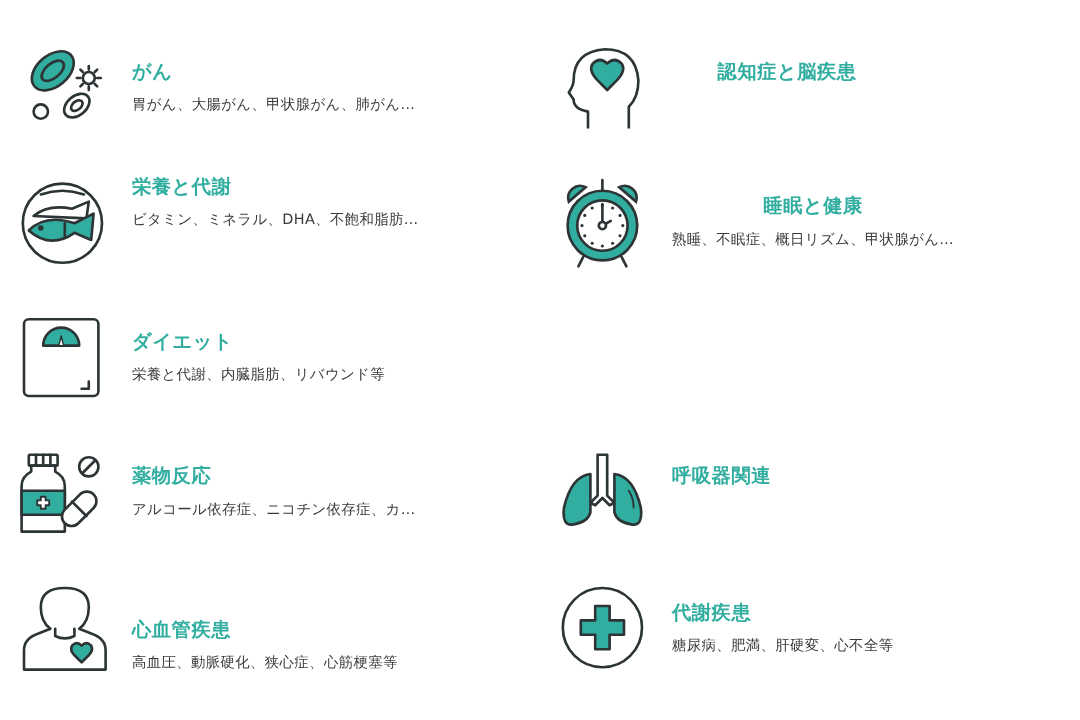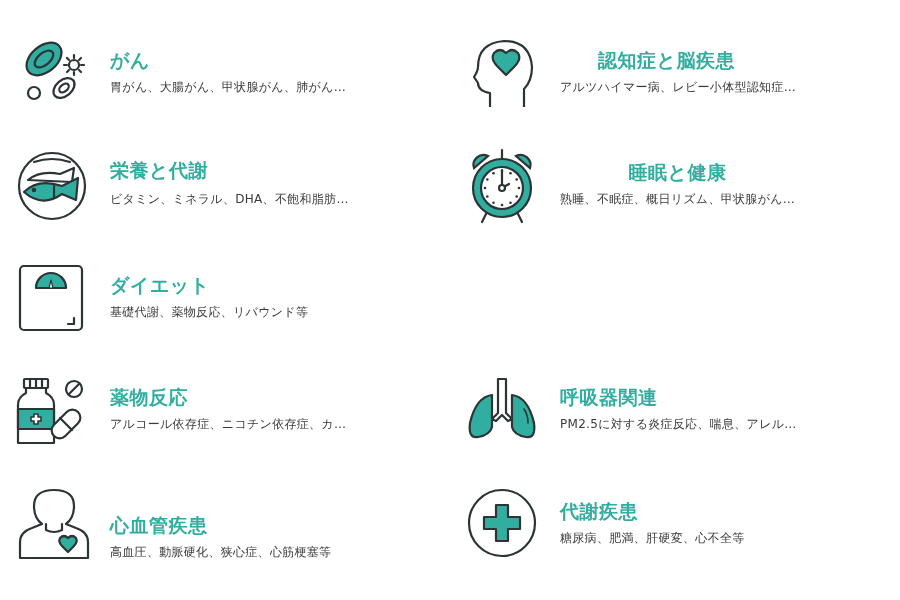--- a/index.html
+++ b/index.html
@@ -3,21 +3,21 @@
 <meta charset="utf-8">
 <style>
   * { box-sizing: border-box; margin: 0; padding: 0; }
   html, body { width: 900px; height: 600px; background: #ffffff; overflow: hidden; }
   body { font-family: "DejaVu Sans", "Liberation Sans", sans-serif; position: relative; }
   .grid { position: absolute; left: 0; top: 0; width: 900px; height: 600px; }
   .item { position: absolute; display: flex; align-items: center; height: 90px; width: 440px; }
   .icon { position: absolute; width: 76px; height: 76px; display: flex; align-items: center; justify-content: center; }
   .icon svg { width: 76px; height: 76px; overflow: visible; }
   .text { position: absolute; left: 110px; top: 0; }
-  .title { font-size: 19px; font-weight: bold; color: #31aea0; line-height: 24px; letter-spacing: 0.5px; white-space: nowrap; }
+  .title { font-size: 16px; font-weight: bold; color: #31aea0; line-height: 24px; letter-spacing: 0.5px; white-space: nowrap; }
   .desc { font-size: 12px; color: #3a3a3a; line-height: 22px; margin-top: 4px; white-space: nowrap; letter-spacing: 0.3px; }
 </style>
 </head>
 <body>
 
 <div class="grid">
 
   <div class="item" style="left:0; top:28px;">
     <div class="icon" style="left:14px; top:7px;">
       <svg viewBox="0 0 76 76">
@@ -49,39 +49,38 @@
     <div class="icon" style="left:16px; top:7px;">
       <svg viewBox="0 0 76 76">
         <g stroke="#2d3436" stroke-width="2.2" fill="#fff" stroke-linejoin="round">
           <path d="M24 72 L24 58 Q12 56 12 48 L8 42 Q12 36 12 32 Q12 8 38 6 Q64 6 66 32 Q66 46 58 54 L58 72"></path>
           <path d="M40 18 Q46 12 52 18 Q56 24 48 32 L40 40 L32 32 Q24 24 28 18 Q34 12 40 18 Z" fill="#31aea0"></path>
         </g>
       </svg>
     </div>
     <div class="text">
       <div class="title" style="margin-top:20px;padding-left:38px;">認知症と脳疾患</div>
-      <div class="desc">アルツハイマー病、レビー小体型認知症…</div>
     </div>
   </div>
 
   <div class="item" style="left:0; top:140px;">
     <div class="icon" style="left:14px; top:8px;">
       <svg viewBox="0 0 76 76">
         <g stroke="#2d3436" stroke-width="2.2" fill="#fff" stroke-linejoin="round" stroke-linecap="round">
           <circle cx="38" cy="38" r="33"></circle>
           <path d="M20 14 Q38 8 56 14" fill="none"></path>
           <path d="M14 32 Q26 22 46 26 L60 20 L58 34 Z"></path>
           <path d="M10 44 Q24 30 48 38 L64 30 L62 52 L48 46 Q28 60 10 44 Z" fill="#31aea0"></path>
           <circle cx="20" cy="42" r="1.2" fill="#2d3436"></circle>
           <path d="M40 38 L40 50" fill="none"></path>
         </g>
       </svg>
     </div>
     <div class="text">
-      <div class="title" style="margin-top:20px;font-family:Liberation Mono, monospace;">栄養と代謝</div>
+      <div class="title" style="margin-top:4px;">栄養と代謝</div>
       <div class="desc">ビタミン、ミネラル、DHA、不飽和脂肪…</div>
     </div>
   </div>
 
   <div class="item" style="left:450px; top:140px;">
     <div class="icon" style="left:14px; top:8px;">
       <svg viewBox="0 0 76 76">
         <g stroke="#2d3436" stroke-width="2.2" stroke-linecap="round">
           <path d="M10 20 A10 10 0 0 1 24 8 Z" fill="#31aea0"></path>
           <path d="M66 20 A10 10 0 0 0 52 8 Z" fill="#31aea0"></path>
@@ -122,21 +121,21 @@
         <g stroke="#2d3436" stroke-width="2.2" stroke-linejoin="round" stroke-linecap="round">
           <rect x="6" y="6" width="62" height="64" rx="4" fill="#fff"></rect>
           <path d="M22 28 A15 15 0 0 1 52 28 Z" fill="#31aea0"></path>
           <path d="M37 20 L35 28 L39 28 Z" fill="#fff" stroke-width="1.2"></path>
           <path d="M60 58 L60 64 L54 64" fill="none"></path>
         </g>
       </svg>
     </div>
     <div class="text">
       <div class="title" style="margin-top:20px;">ダイエット</div>
-      <div class="desc">基礎代謝、薬物反応、リバウンド等</div>
+      <div class="desc">栄養と代謝、内臓脂肪、リバウンド等</div>
     </div>
   </div>
 
 
   <div class="item" style="left:0; top:365px;padding-left:17px;">
     <div class="icon" style="left:14px; top:8px;">
       <svg viewBox="0 0 76 76">
         <g stroke="#2d3436" stroke-width="2.2" stroke-linejoin="round" stroke-linecap="round">
           <rect x="10" y="6" width="24" height="9" rx="1" fill="#fff"></rect>
           <line x1="16" y1="6" x2="16" y2="15"></line>
@@ -164,21 +163,20 @@
         <g stroke="#2d3436" stroke-width="2.2" stroke-linejoin="round" stroke-linecap="round">
           <path d="M34 6 L42 6 L42 40 L48 46 L44 48 L38 42 L32 48 L28 46 L34 40 Z" fill="#fff"></path>
           <path d="M28 22 Q12 24 6 50 Q4 66 14 64 Q26 62 28 54 Z" fill="#31aea0"></path>
           <path d="M48 22 Q64 24 70 50 Q72 66 62 64 Q50 62 48 54 Z" fill="#31aea0"></path>
           <path d="M60 36 Q64 42 64 50" fill="none" stroke-width="1.6"></path>
         </g>
       </svg>
     </div>
     <div class="text">
       <div class="title" style="margin-top:20px;">呼吸器関連</div>
-      <div class="desc">PM2.5に対する炎症反応、喘息、アレル…</div>
     </div>
   </div>
 
   <div class="item" style="left:0; top:477px;">
     <div class="icon" style="left:16px; top:9px;">
       <svg viewBox="0 0 76 76">
         <g stroke="#2d3436" stroke-width="2.2" stroke-linejoin="round" stroke-linecap="round">
           <path d="M4 72 L4 56 Q4 46 16 42 L26 38 Q18 32 18 20 Q18 4 38 4 Q58 4 58 20 Q58 32 50 38 L60 42 Q72 46 72 56 L72 72 Z" fill="#fff"></path>
           <path d="M30 38 L30 44 Q38 48 46 44 L46 38" fill="none"></path>
           <path d="M52 52 Q56 48 60 52 Q62 56 58 60 L52 66 L46 60 Q42 56 44 52 Q48 48 52 52 Z" fill="#31aea0"></path>

